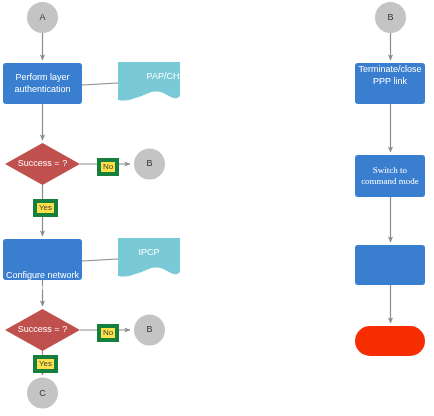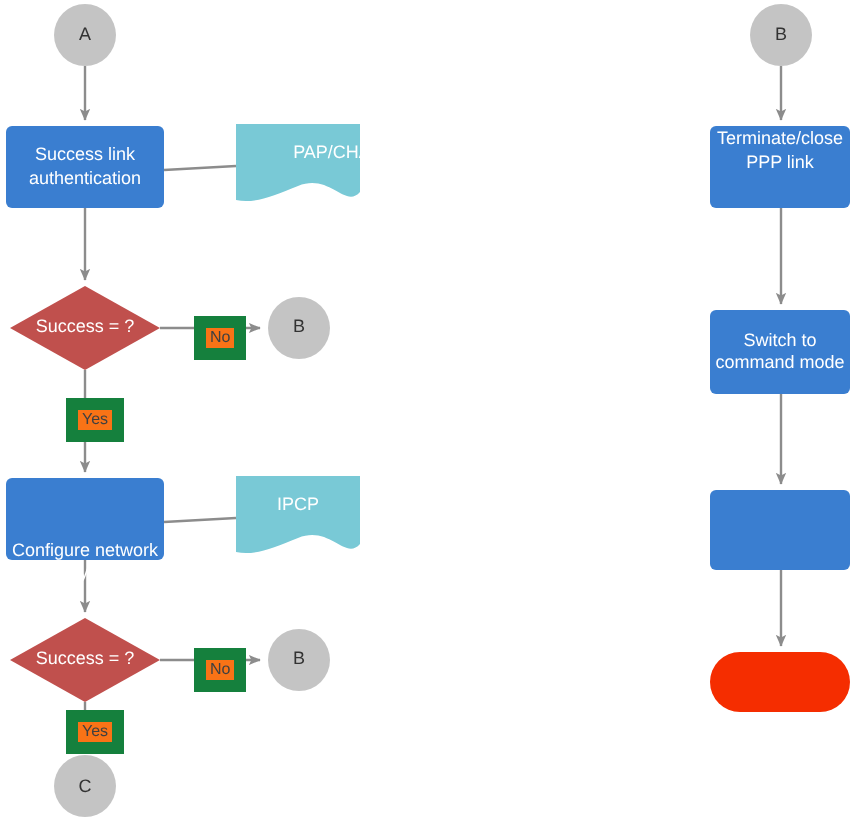--- a/index.html
+++ b/index.html
@@ -49,22 +49,22 @@
   .lbl-conn {
     color: #333333;
     font-size: 9px;
   }
   .lbl-term {
     color: #ffffff;
     font-size: 9px;
   }
   .edge-label {
     position: absolute;
-    background: #f97316;
-    border: 6px solid #15803d;
+    background: #fde047;
+    border: 4px solid #15803d;
     color: #404040;
     font-size: 8px;
     line-height: 1;
     padding: 1px 2px;
   }
 </style>
 </head>
 <body>
 
 <div id="canvas">
@@ -120,21 +120,21 @@
     <line x1="390.5" y1="197" x2="390.5" y2="242" stroke="#8c8c8c" stroke-width="1.2" marker-end="url(#arrow)"></line>
 
     <rect x="355" y="245" width="70" height="40" rx="3" ry="3" fill="#3a7ed0"></rect>
     <line x1="390.5" y1="285" x2="390.5" y2="323" stroke="#8c8c8c" stroke-width="1.2" marker-end="url(#arrow)"></line>
 
     <rect x="355" y="326" width="70" height="30" rx="15" ry="15" fill="#f52d00"></rect>
   </svg>
 
   <div class="node-label lbl-conn" style="left:27px; top:2px; width:31px; height:31px;">A</div>
 
-  <div class="node-label lbl-process" style="left:3px; top:63px; width:79px; height:41px;">Success link
+  <div class="node-label lbl-process" style="left:3px; top:63px; width:79px; height:41px;">Perform layer
 authentication</div>
 
   <div class="node-label lbl-doc" style="left:118px; top:62px; width:62px; height:30px;padding-left:20px;">PAP/CHAP</div>
 
   <div class="node-label lbl-decision" style="left:8px; top:155px; width:69px; height:18px;">Success = ?</div>
 
   <div class="edge-label" style="left:97px; top:158px;">No</div>
 
   <div class="node-label lbl-conn" style="left:134px; top:148px; width:31px; height:31px;">B</div>
 
@@ -153,19 +153,19 @@
 
   <div class="edge-label" style="left:33px; top:355px;">Yes</div>
 
   <div class="node-label lbl-conn" style="left:27px; top:378px; width:31px; height:31px;">C</div>
 
   <div class="node-label lbl-conn" style="left:375px; top:2px; width:31px; height:31px;">B</div>
 
   <div class="node-label lbl-process" style="left:355px; top:63px; width:70px; height:25px;">Terminate/close
 PPP link</div>
 
-  <div class="node-label lbl-process" style="left:355px; top:155px; width:70px; height:42px;">Switch to
+  <div class="node-label lbl-process" style="left:355px; top:155px; width:70px; height:42px;font-family:Liberation Serif, serif;">Switch to
 command mode</div>
 
 
   <div class="node-label lbl-term" style="left:355px; top:326px; width:70px; height:30px;margin-top:36px;">Error</div>
 
 </div>
 
 </body></html>

